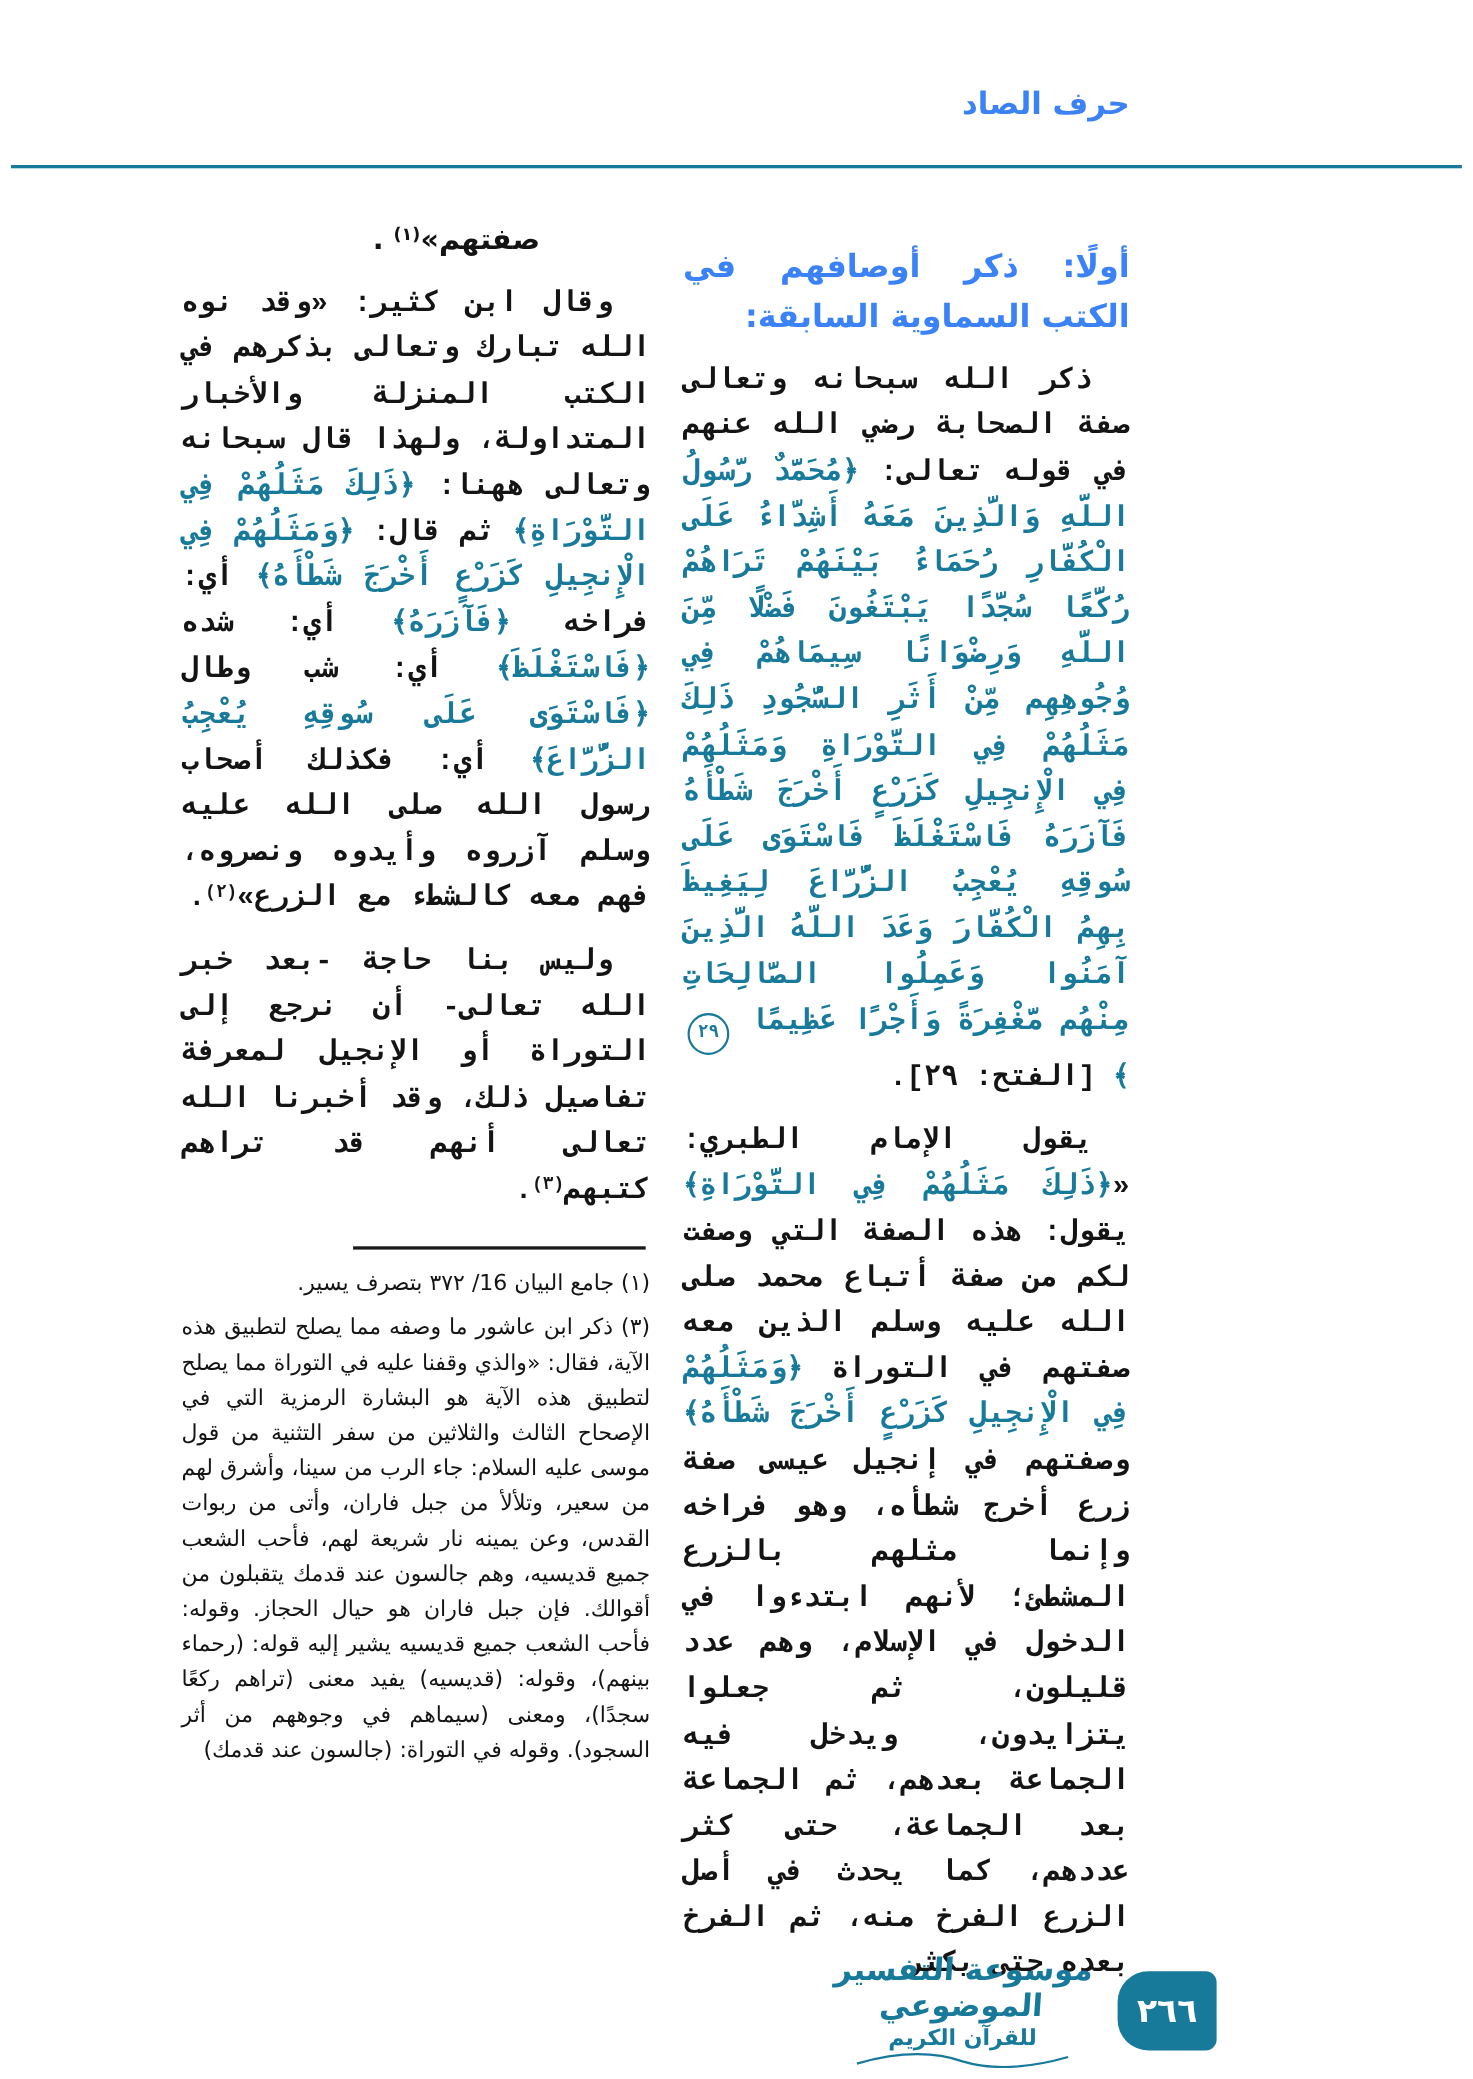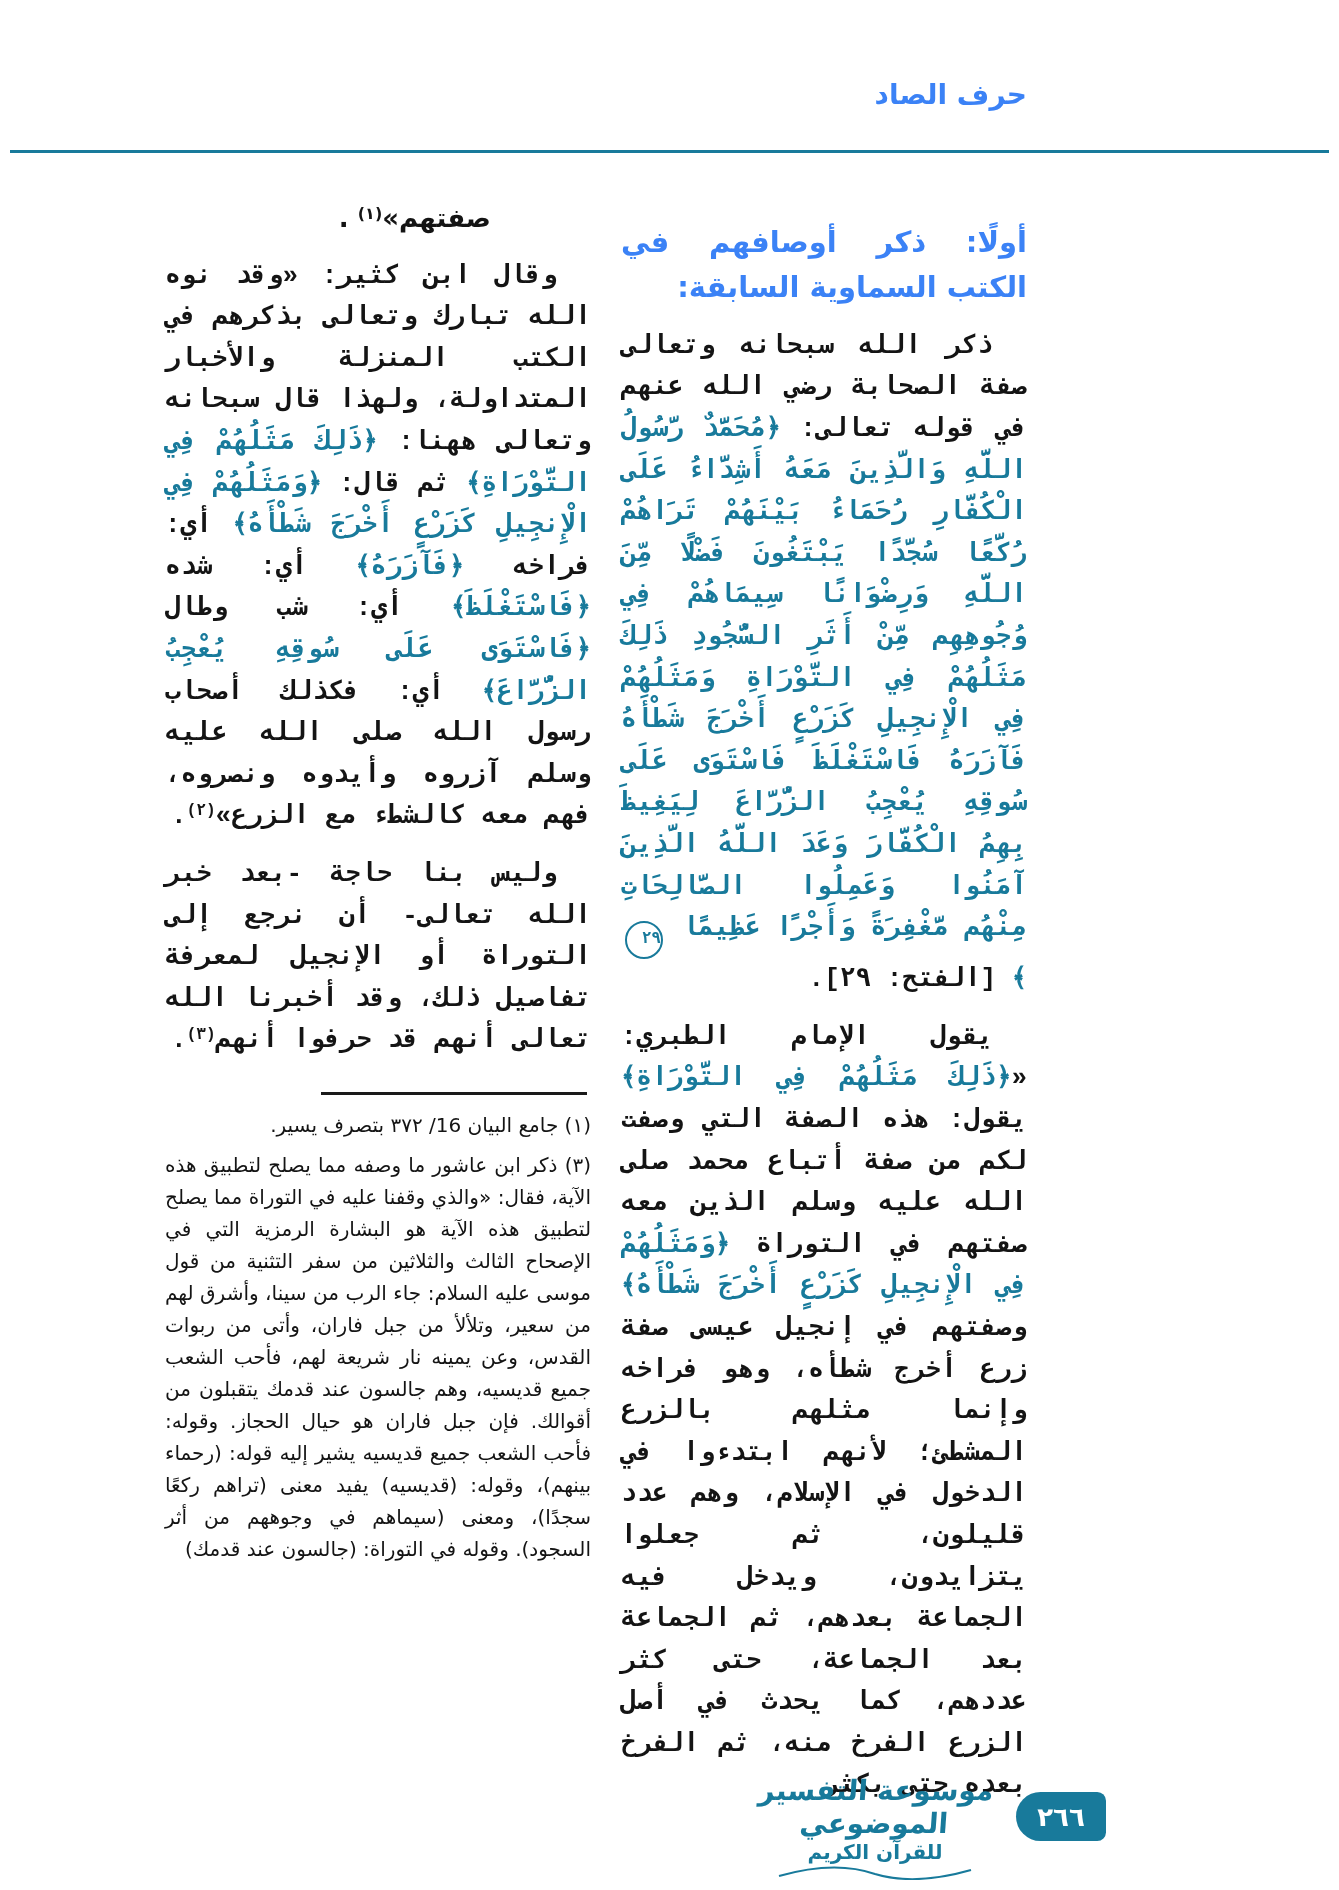--- a/index.html
+++ b/index.html
@@ -50,21 +50,21 @@
   .para.indent { text-indent: 34px; font-family: Liberation Mono, monospace; }
   .para.hang { text-indent: 100px; margin-top: 0; }
 
   .seg-n { color: #141414; }
   .seg-q { color: #187a9b; }
   .seg-sup { font-size: 16px; vertical-align: 8px; font-weight: 700; }
   .seg-ayah {
     display: inline-block; width: 34px; height: 34px;
     border: 2px solid #187a9b; border-radius: 50%;
     color: #187a9b; font-size: 16px; font-weight: 700;
-    line-height: 32px; 
+    line-height: 32px; text-align: center;
     vertical-align: -8px; margin: 0 4px;
     text-indent: 0;
   }
 
   
   .footnote-rule {
     width: 266px; height: 3px; background: #1a1a1a;
     margin: 30px 4px 14px 0;
   }
   .footnote {
@@ -77,24 +77,24 @@
   .seal {
     position: absolute; top: 1774px; left: 742px; width: 266px;
     text-align: center; color: #187a9b;
   }
   .seal-line1 { font-size: 28px; font-weight: 700; transform: skewX(-4deg); }
   .seal-line2 { font-size: 20px; font-weight: 700; margin-top: 0; }
   .seal-flourish { display: block; margin: 2px auto 0; }
 
   .page-number {
     position: absolute; top: 1792px; left: 1016px;
-    width: 90px; height: 49px;
+    width: 90px; height: 72px;
     background: #187a9b; color: #ffffff;
     border-radius: 28px 10px 10px 28px;
-    font-size: 26px; font-weight: 700;
+    font-size: 30px; font-weight: 700;
     display: flex; align-items: center; justify-content: center;
   }
 </style>
 </head>
 <body>
 
 <div class="page">
 
   <div class="section-title">حرف الصاد</div>
   <div class="header-rule"></div>
@@ -103,21 +103,21 @@
 
     <section class="col-main">
       <h2 class="subheading">أولًا: ذكر أوصافهم في الكتب السماوية السابقة:</h2>
       <p class="para indent"><span class="seg-n">ذكر الله سبحانه وتعالى صفة الصحابة رضي الله عنهم في قوله تعالى: </span><span class="seg-q">﴿مُحَمَّدٌ رَّسُولُ اللَّهِ وَالَّذِينَ مَعَهُ أَشِدَّاءُ عَلَى الْكُفَّارِ رُحَمَاءُ بَيْنَهُمْ تَرَاهُمْ رُكَّعًا سُجَّدًا يَبْتَغُونَ فَضْلًا مِّنَ اللَّهِ وَرِضْوَانًا سِيمَاهُمْ فِي وُجُوهِهِم مِّنْ أَثَرِ السُّجُودِ ذَلِكَ مَثَلُهُمْ فِي التَّوْرَاةِ وَمَثَلُهُمْ فِي الْإِنجِيلِ كَزَرْعٍ أَخْرَجَ شَطْأَهُ فَآزَرَهُ فَاسْتَغْلَظَ فَاسْتَوَى عَلَى سُوقِهِ يُعْجِبُ الزُّرَّاعَ لِيَغِيظَ بِهِمُ الْكُفَّارَ وَعَدَ اللَّهُ الَّذِينَ آمَنُوا وَعَمِلُوا الصَّالِحَاتِ مِنْهُم مَّغْفِرَةً وَأَجْرًا عَظِيمًا </span><span class="seg-ayah">٢٩</span><span class="seg-q">﴾</span><span class="seg-n"> [الفتح: ٢٩].</span></p>
       <p class="para indent"><span class="seg-n">يقول الإمام الطبري: «</span><span class="seg-q">﴿ذَلِكَ مَثَلُهُمْ فِي التَّوْرَاةِ﴾</span><span class="seg-n"> يقول: هذه الصفة التي وصفت لكم من صفة أتباع محمد صلى الله عليه وسلم الذين معه صفتهم في التوراة </span><span class="seg-q">﴿وَمَثَلُهُمْ فِي الْإِنجِيلِ كَزَرْعٍ أَخْرَجَ شَطْأَهُ﴾</span><span class="seg-n"> وصفتهم في إنجيل عيسى صفة زرع أخرج شطأه، وهو فراخه وإنما مثلهم بالزرع المشطئ؛ لأنهم ابتدءوا في الدخول في الإسلام، وهم عدد قليلون، ثم جعلوا يتزايدون، ويدخل فيه الجماعة بعدهم، ثم الجماعة بعد الجماعة، حتى كثر عددهم، كما يحدث في أصل الزرع الفرخ منه، ثم الفرخ بعده حتى يكثر</span></p>
     </section>
 
     <section class="col-side">
       <p class="para hang"><span class="seg-n">صفتهم»</span><span class="seg-sup">(١)</span><span class="seg-n"> .</span></p>
       <p class="para indent"><span class="seg-n">وقال ابن كثير: «وقد نوه الله تبارك وتعالى بذكرهم في الكتب المنزلة والأخبار المتداولة، ولهذا قال سبحانه وتعالى ههنا: </span><span class="seg-q">﴿ذَلِكَ مَثَلُهُمْ فِي التَّوْرَاةِ﴾</span><span class="seg-n"> ثم قال: </span><span class="seg-q">﴿وَمَثَلُهُمْ فِي الْإِنجِيلِ كَزَرْعٍ أَخْرَجَ شَطْأَهُ﴾</span><span class="seg-n"> أي: فراخه </span><span class="seg-q">﴿فَآزَرَهُ﴾</span><span class="seg-n"> أي: شده </span><span class="seg-q">﴿فَاسْتَغْلَظَ﴾</span><span class="seg-n"> أي: شب وطال </span><span class="seg-q">﴿فَاسْتَوَى عَلَى سُوقِهِ يُعْجِبُ الزُّرَّاعَ﴾</span><span class="seg-n"> أي: فكذلك أصحاب رسول الله صلى الله عليه وسلم آزروه وأيدوه ونصروه، فهم معه كالشطء مع الزرع»</span><span class="seg-sup">(٢)</span><span class="seg-n">.</span></p>
-      <p class="para indent"><span class="seg-n">وليس بنا حاجة -بعد خبر الله تعالى- أن نرجع إلى التوراة أو الإنجيل لمعرفة تفاصيل ذلك، وقد أخبرنا الله تعالى أنهم قد حرفوا أنهم</span><span class="seg-sup">(٣)</span><span class="seg-n">.</span></p>
+      <p class="para indent"><span class="seg-n">وليس بنا حاجة -بعد خبر الله تعالى- أن نرجع إلى التوراة أو الإنجيل لمعرفة تفاصيل ذلك، وقد أخبرنا الله تعالى أنهم قد تراهم كتبهم</span><span class="seg-sup">(٣)</span><span class="seg-n">.</span></p>
       <div class="footnote-rule"></div>
       <p class="footnote"><span class="seg-n">(١) جامع البيان 16/ ٣٧٢ بتصرف يسير.</span></p>
       <p class="footnote"><span class="seg-n">(٣) ذكر ابن عاشور ما وصفه مما يصلح لتطبيق هذه الآية، فقال: «والذي وقفنا عليه في التوراة مما يصلح لتطبيق هذه الآية هو البشارة الرمزية التي في الإصحاح الثالث والثلاثين من سفر التثنية من قول موسى عليه السلام: جاء الرب من سينا، وأشرق لهم من سعير، وتلألأ من جبل فاران، وأتى من ربوات القدس، وعن يمينه نار شريعة لهم، فأحب الشعب جميع قديسيه، وهم جالسون عند قدمك يتقبلون من أقوالك. فإن جبل فاران هو حيال الحجاز. وقوله: فأحب الشعب جميع قديسيه يشير إليه قوله: (رحماء بينهم)، وقوله: (قديسيه) يفيد معنى (تراهم ركعًا سجدًا)، ومعنى (سيماهم في وجوههم من أثر السجود). وقوله في التوراة: (جالسون عند قدمك)</span></p>
     </section>
 
   </div>
 
   <div class="seal">
     <div class="seal-line1">موسوعة التفسير الموضوعي</div>
     <div class="seal-line2">للقرآن الكريم</div>

